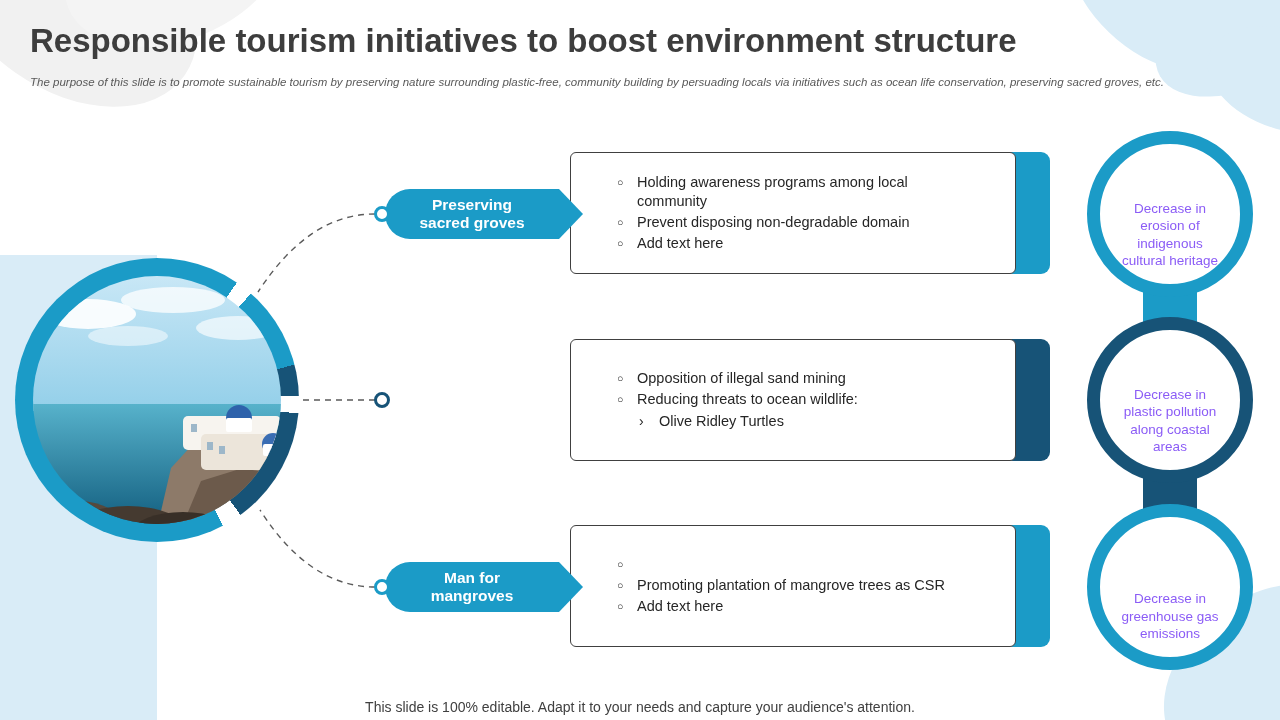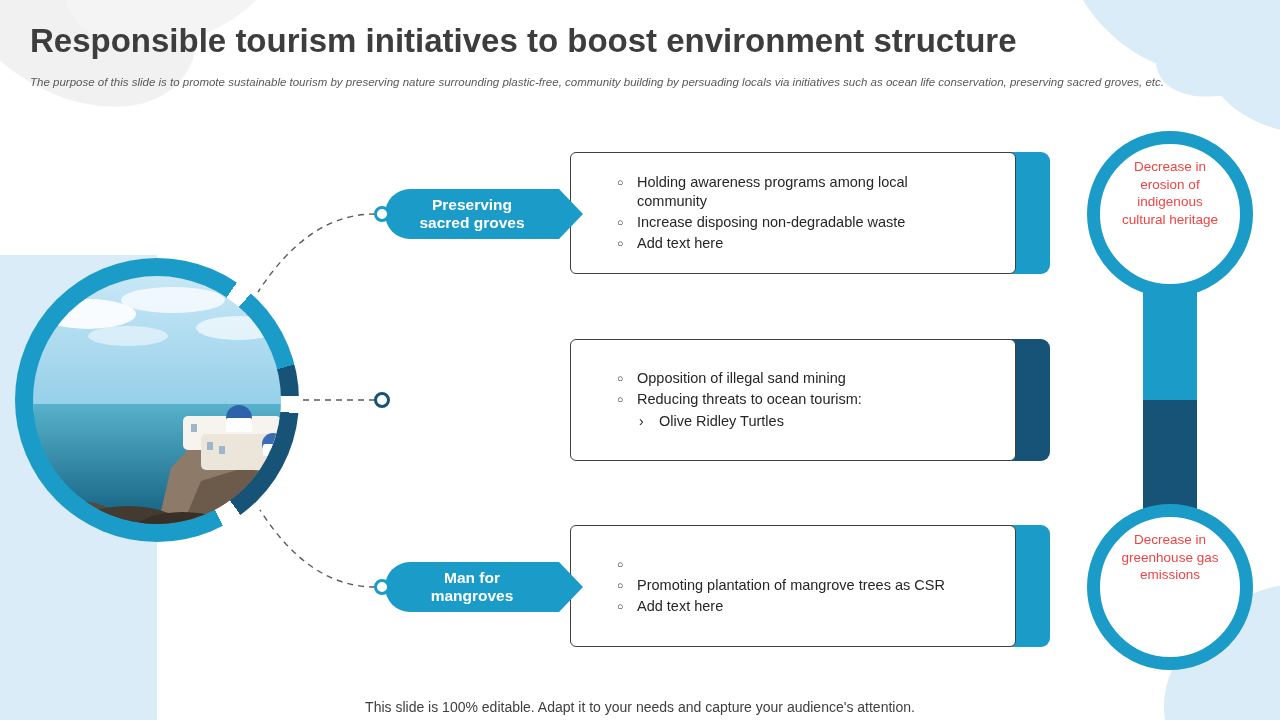--- a/index.html
+++ b/index.html
@@ -89,22 +89,22 @@
   .bullets li.sub { margin-left:22px; }
   .bullets li.sub .m { font-size:14px; line-height:1.35; }
 
   
   .obar { position:absolute; left:1143px; width:54px; z-index:2; }
   .obar1 { top:214px; height:186px; background:var(--cyan,#1B9BC7); }
   .obar2 { top:400px; height:187px; background:var(--dark,#175377); }
   .oc {
     position:absolute; left:1087px; width:166px; height:166px; border-radius:50%;
     background:#ffffff; box-sizing:border-box;
-    display:flex; align-items:flex-start; justify-content:center; text-align:center;
-    padding:14px; font-size:13.5px; color:#ef4444; line-height:1.3; z-index:3;
+    display:flex; align-items:flex-end; justify-content:center; text-align:center;
+    padding:14px; font-size:13.5px; color:#8b5cf6; line-height:1.3; z-index:3;
   }
   .oc.cyan { border:13px solid var(--cyan,#1B9BC7); }
   .oc.dark { border:13px solid var(--dark,#175377); }
   .o1 { top:131px; } .o2 { top:317px; } .o3 { top:504px; }
 
   
   .csr {
     position:absolute; left:30px; top:652px; width:330px; height:36px;
     background:var(--gray,#D2D2D2); border-radius:7px;
     display:flex; align-items:center; justify-content:center;
@@ -181,39 +181,39 @@
   </div>
   <div class="bar cyan r1"></div>
   <div class="box r1">
     <ul class="bullets">
       <li>
           <span class="m">○</span>
           <span class="t">Holding awareness programs among local community</span>
         </li>
       <li>
           <span class="m">○</span>
-          <span class="t">Increase disposing non-degradable waste</span>
+          <span class="t">Prevent disposing non-degradable domain</span>
         </li>
       <li>
           <span class="m">○</span>
           <span class="t">Add text here</span>
         </li>
     </ul>
   </div>
 
   <div class="bar dark r2"></div>
   <div class="box r2">
     <ul class="bullets">
       <li>
           <span class="m">○</span>
           <span class="t">Opposition of illegal sand mining</span>
         </li>
       <li>
           <span class="m">○</span>
-          <span class="t">Reducing threats to ocean tourism:</span>
+          <span class="t">Reducing threats to ocean wildlife:</span>
         </li>
       <li class="sub">
           <span class="m">›</span>
           <span class="t">Olive Ridley Turtles</span>
         </li>
     </ul>
   </div>
 
   <div class="pill cyan p3">
     <span>Man for mangroves</span>
@@ -233,19 +233,22 @@
           <span class="t">Add text here</span>
         </li>
     </ul>
   </div>
 
   <div class="obar obar1"></div>
   <div class="obar obar2"></div>
   <div class="oc cyan o1">
     <span>Decrease in erosion of indigenous cultural heritage</span>
   </div>
+  <div class="oc dark o2">
+    <span>Decrease in plastic pollution along coastal areas</span>
+  </div>
   <div class="oc cyan o3">
     <span>Decrease in greenhouse gas emissions</span>
   </div>
 
   <div class="footer">This slide is 100% editable. Adapt it to your needs and capture your audience's attention.</div>
 
 </div>
 
 </body></html>

